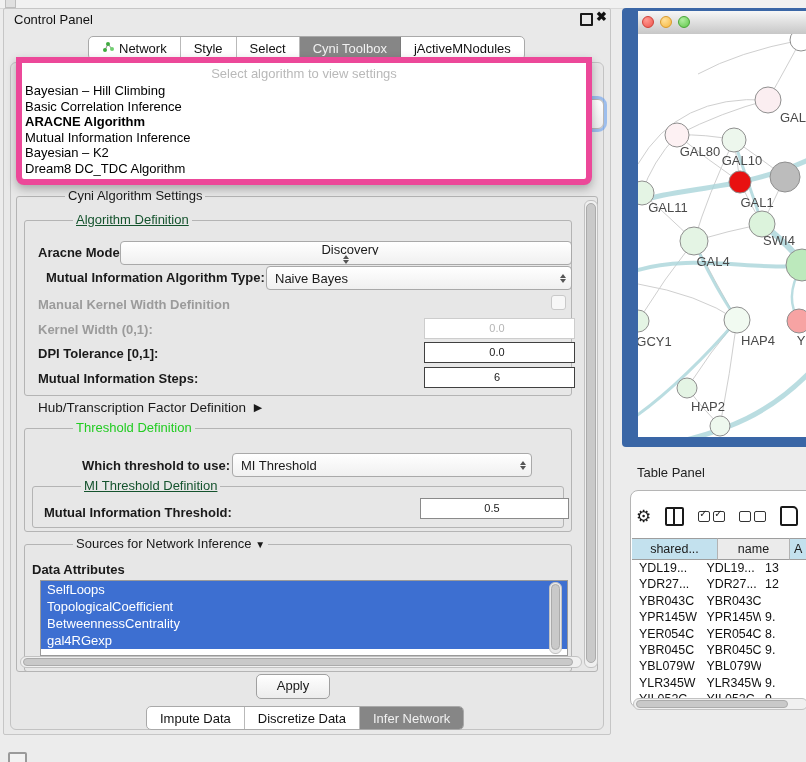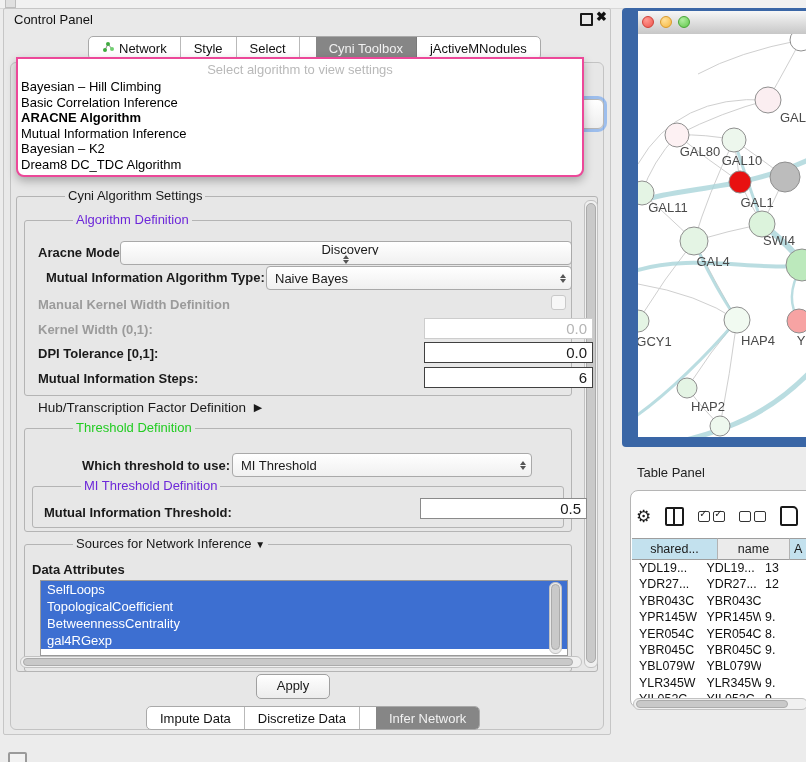--- a/index.html
+++ b/index.html
@@ -16,59 +16,59 @@
   #cp-toptab{left:5px;top:0;width:9px;height:7px;background:#e0e0e0;border:1px solid #bdbdbd;border-top:none;}
   #cp-title{left:14px;top:12px;font-size:13px;color:#111;}
   #cp-float{left:580px;top:13px;width:9px;height:9px;border:2px solid #1a1a1a;border-radius:1px;}
   #cp-close{left:596px;top:9px;font-size:13px;font-weight:bold;color:#111;}
 
   
   .segbar{display:flex;height:22px;background:#ffffff;border:1px solid #a9a9a9;border-radius:5px;overflow:hidden;}
   .seg{display:flex;align-items:center;justify-content:center;gap:5px;font-size:13px;
        padding:0 13px;border-right:1px solid #b9b9b9;color:#111;white-space:nowrap;}
   .seg:last-child{border-right:none;}
-  .seg.sel{background:#868686;color:#f1f1f1;border-right-color:#7a7a7a;margin-left:16px;}
+  .seg.sel{background:#868686;color:#f1f1f1;border-right-color:#7a7a7a;}
   #top-tabs{left:88px;top:36px;}
   #bottom-tabs{left:146px;top:706px;}
 
   
   #cp-body{left:10px;top:62px;width:592px;height:666px;background:#e7e7e7;
            border:1px solid #c3c3c3;border-radius:6px;}
 
   
   #ghost-combo{left:578px;top:99px;width:24px;height:28px;background:linear-gradient(#fff,#eee);
      border:1px solid #b5b5b5;border-radius:0 6px 6px 0;box-shadow:0 0 0 3px rgba(95,155,240,.55);}
   #ghost-field{left:556px;top:160px;width:26px;height:14px;background:#fff;border:1px solid #bbb;border-radius:0 0 8px 0;}
 
   
   #dd-popup{left:16px;top:57px;width:564px;height:116px;background:#fff;
-            border:2px solid #ec4899;border-radius:0 0 8px 8px;
+            border:6px solid #ec4899;border-radius:0 0 8px 8px;
             box-shadow:0 4px 10px rgba(0,0,0,.28);z-index:5;}
   #dd-placeholder{top:3px;left:0;width:100%;text-align:center;color:#b9b9b9;font-size:13px;}
   #dd-items{top:20px;left:2px;right:2px;}
   .dd-item{font-size:13px;height:15.6px;line-height:15.6px;padding-left:1px;color:#000;white-space:nowrap;}
   .dd-item.sel{font-weight:bold;}
 
   
   .group{border:1px solid #b4b4b4;border-radius:3px;}
   .gtitle{position:absolute;top:-9px;left:8px;background:#e7e7e7;padding:0 3px;font-size:13px;white-space:nowrap;margin-left:40px;}
-  .gtitle.blue{color:#6d28d9;}
+  .gtitle.blue{color:#14532d;text-decoration:underline;}
   .gtitle.green{color:#22cc22;}
   .gtitle.plain{color:#1a1a1a;}
 
   
   .combo{display:flex;align-items:center;background:linear-gradient(#ffffff,#f0f0f0);
          border:1px solid #a9a9a9;border-radius:4px;font-size:13px;}
   .combo .val{flex:1;padding-left:8px;white-space:nowrap;overflow:hidden;}
   .combo .arrows{width:16px;display:flex;flex-direction:column;align-items:center;gap:1px;}
   .tri-up{width:0;height:0;border-left:3.5px solid transparent;border-right:3.5px solid transparent;border-bottom:4px solid #555;}
   .tri-dn{width:0;height:0;border-left:3.5px solid transparent;border-right:3.5px solid transparent;border-top:4px solid #555;}
 
   
-  .field{background:#fff;font-size:15px;text-align:right;padding-right:5px;line-height:19px;padding-left:18px;}
+  .field{background:#fff;font-size:11px;text-align:center;padding-right:5px;line-height:19px;}
   .field.strong{border:1px solid #404040;}
   .field.med{border:1px solid #8a8a8a;}
   .field.dis{border:1px solid #cdcdcd;color:#b5b5b5;}
 
   .checkbox{width:13px;height:13px;border:1px solid #c9c9c9;border-radius:3px;background:#f7f7f7;}
 
   
   .sb-track-v{background:#f0f0f0;border:1px solid #c2c2c2;border-radius:6px;}
   .sb-thumb{position:absolute;background:#c9c9c9;border:1px solid #ababab;border-radius:5px;}
   .sb-track-h{background:#f0f0f0;border:1px solid #c2c2c2;border-radius:6px;}

